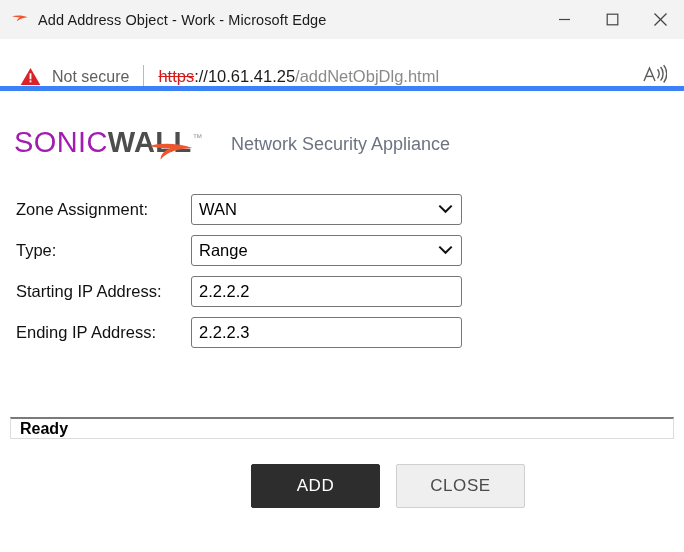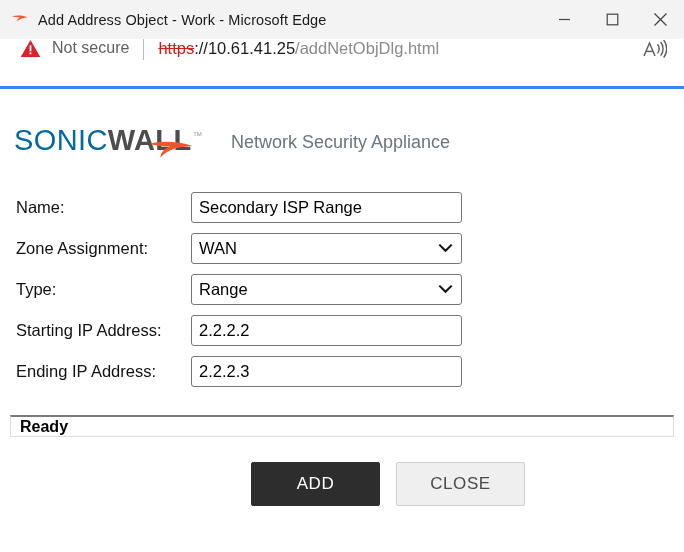--- a/index.html
+++ b/index.html
@@ -58,23 +58,23 @@
     display: flex;
     align-items: center;
     justify-content: center;
   }
   .win-btn svg { display: block; }
 
   .addressbar {
     height: 47px;
     background: #ffffff;
     display: flex;
-    align-items: flex-start;
-    flex: 0 0 auto;
-    border-bottom: 3px solid #3b82f6;
+    align-items: flex-end;
+    flex: 0 0 auto;
+    border-bottom: 5px solid #3b82f6;
     position: relative;
   }
   .warn-icon {
     margin-left: 20px;
     margin-right: 11px;
     flex: 0 0 auto;
     display: block;
   }
   .not-secure-text {
     font-size: 16px;
@@ -125,21 +125,21 @@
     position: relative;
     display: inline-block;
     line-height: 1;
   }
   .logo-text {
     font-size: 29px;
     letter-spacing: 0.4px;
     line-height: 1;
     white-space: nowrap;
   }
-  .logo-sonic { color: #0369a1; font-weight: 400; }
+  .logo-sonic { color: #a21caf; font-weight: 400; }
   .logo-wall  { color: #4d4d4d; font-weight: 700; }
   .logo-tm {
     font-size: 10px;
     color: #9b9b9b;
     vertical-align: super;
     margin-left: 1px;
   }
   .logo-swoosh {
     position: absolute;
     left: 134px;
@@ -319,24 +319,20 @@
         <span class="logo-text"><span class="logo-sonic">SONIC</span><span class="logo-wall">WALL</span><span class="logo-tm">™</span></span>
         <svg class="logo-swoosh" viewBox="0 0 48 26">
           <path d="M1.5 7.0 C12 3.6 30 4.0 44.5 9.0 C33.5 9.4 20.0 11.6 12.5 20.5 C12.8 14.8 16.8 11.3 22.5 9.6 C14.5 9.4 7.0 8.4 1.5 7.0 Z" fill="#f0562d"></path>
         </svg>
       </div>
       <span class="brand-tagline">Network Security Appliance</span>
     </div>
 
     <div class="form">
 
-      <div class="form-row">
-        <span class="form-label">Name:</span>
-        <input class="field" type="text" value="Secondary ISP Range" style="">
-      </div>
 
       <div class="form-row">
         <span class="form-label">Zone Assignment:</span>
         <div class="select-wrap">
           <div class="field">WAN</div>
           <svg class="chevron" width="15" height="10" viewBox="0 0 15 10">
             <path d="M1.3 1.6 L7.5 7.8 L13.7 1.6" fill="none" stroke="#111" stroke-width="2"></path>
           </svg>
         </div>
       </div>

